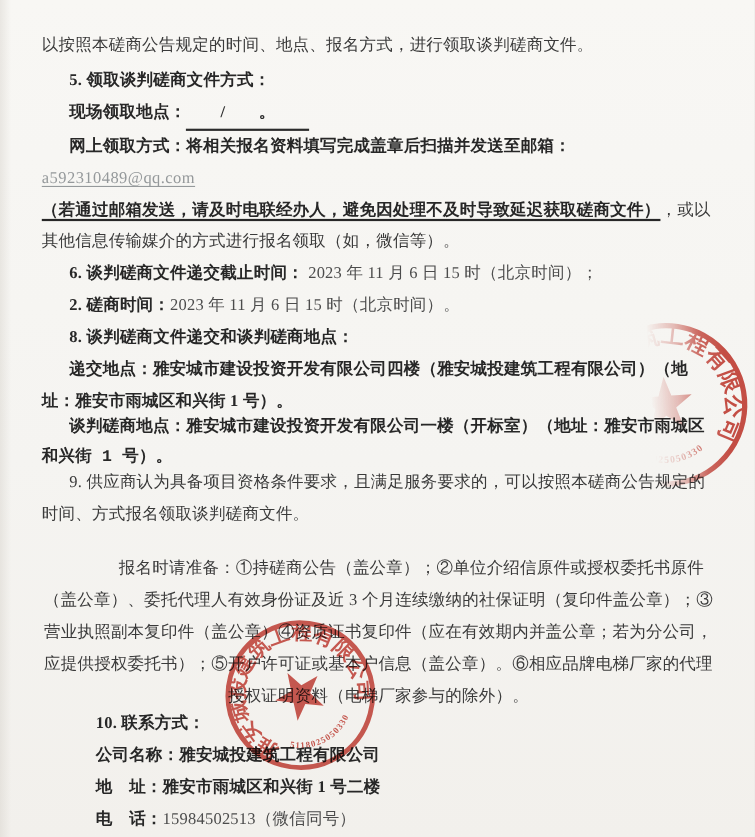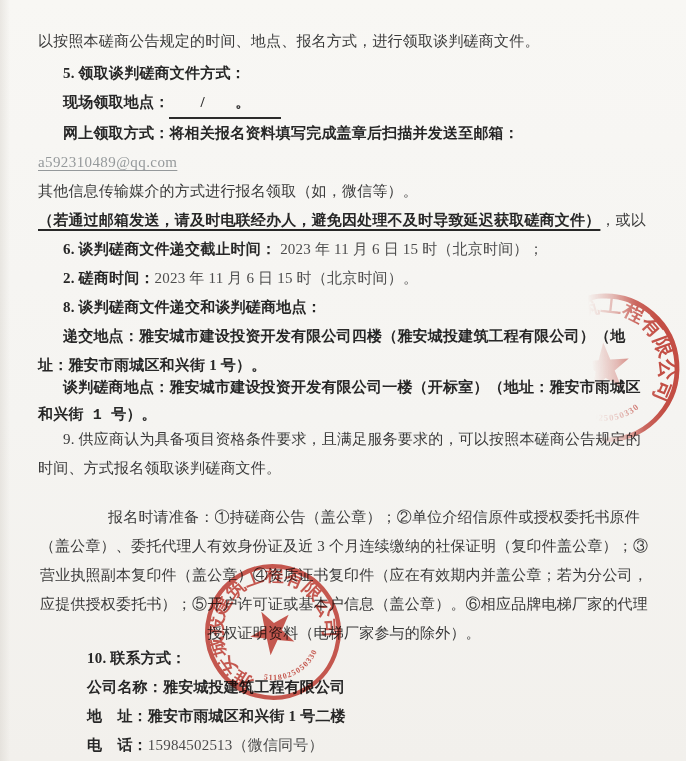--- a/index.html
+++ b/index.html
@@ -41,23 +41,23 @@
   <div class="doc">
 
     <p>以按照本磋商公告规定的时间、地点、报名方式，进行领取谈判磋商文件。</p>
 
     <p class="b ind1 mt5">5. 领取谈判磋商文件方式：</p>
 
     <p class="ind1"><span class="b">现场领取地点：</span><span class="blank">/　　。</span></p>
 
     <p class="ind1"><span class="b">网上领取方式：</span><span class="b">将相关报名资料填写完成盖章后扫描并发送至邮箱：</span><span class="email">a592310489@qq.com</span></p>
 
+    <p><span class="b uline">（若通过邮箱发送，请及时电联经办人，避免因处理不及时导致延迟获取磋商文件）</span><span>，或以</span></p>
+
     <p>其他信息传输媒介的方式进行报名领取（如，微信等）。</p>
-
-    <p><span class="b uline">（若通过邮箱发送，请及时电联经办人，避免因处理不及时导致延迟获取磋商文件）</span><span>，或以</span></p>
 
     <p class="ind1"><span class="b">6. 谈判磋商文件递交截止时间：</span><span class="val"> 2023 年 11 月 6 日 15 时（北京时间）；</span></p>
 
     <p class="ind1"><span class="b">2. 磋商时间：</span><span class="val">2023 年 11 月 6 日 15 时（北京时间）。</span></p>
 
     <p class="b ind1">8. 谈判磋商文件递交和谈判磋商地点：</p>
 
     <p class="b ind1">递交地点：雅安城市建设投资开发有限公司四楼（雅安城投建筑工程有限公司）（地址：雅安市雨城区和兴街 1 号）。</p>
 
     <p class="b ind1 tight">谈判磋商地点：雅安城市建设投资开发有限公司一楼（开标室）（地址：雅安市雨城区和兴街 1 号）。</p>

